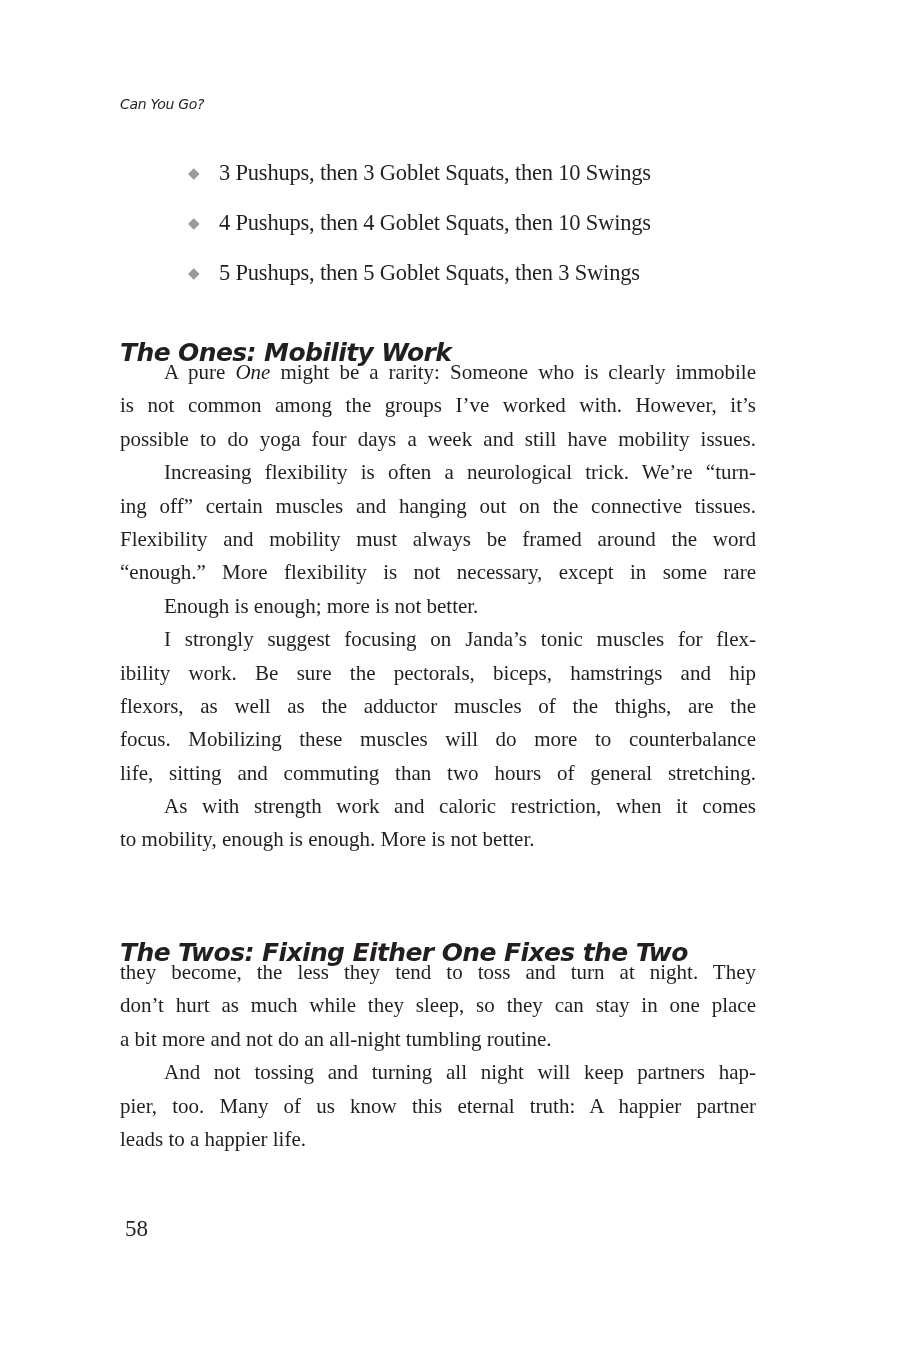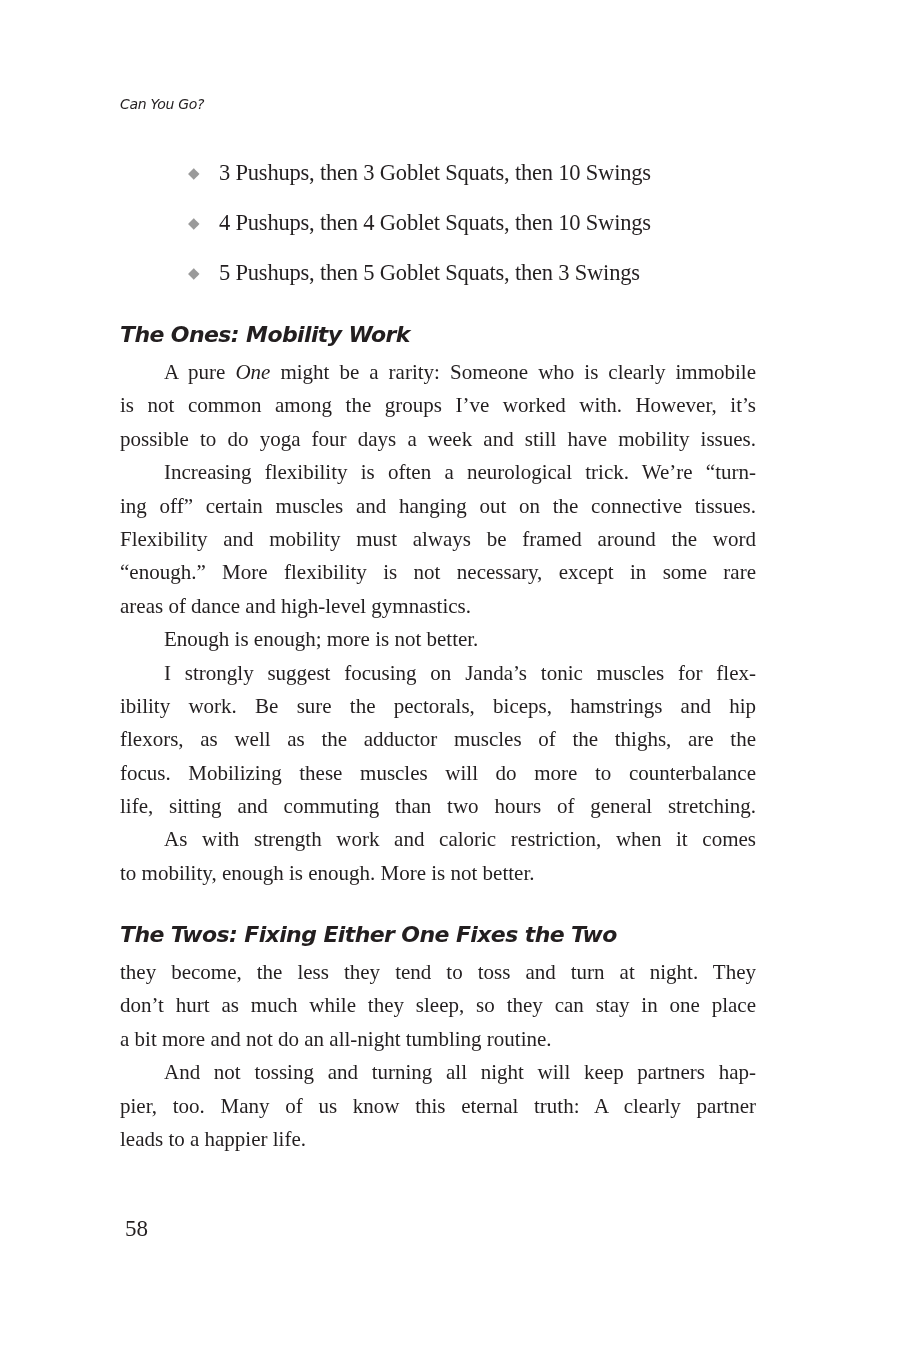--- a/index.html
+++ b/index.html
@@ -12,21 +12,21 @@
   .bullets { position: absolute; left: 188px; top: 158px; width: 560px; }
   .bullet-item {
     height: 50px; display: flex; align-items: flex-start;
     font-family: "Liberation Serif", serif; font-size: 22.5px; line-height: 30px;
     letter-spacing: -0.2px;
   }
   .bullet-glyph { display: inline-block; width: 31px; color: #9a9a9a; font-size: 15px; line-height: 30px; }
   .heading {
     position: absolute; left: 120px;
     font-family: "DejaVu Sans", sans-serif; font-style: italic; font-weight: bold;
-    font-size: 22px; letter-spacing: -0.6px; color: #231f20;
+    font-size: 25px; letter-spacing: -0.6px; color: #231f20; margin-top: 16px;
   }
   .text-block { position: absolute; left: 120px; width: 636px; }
   .line {
     height: 33.4px; line-height: 33.4px; white-space: nowrap;
     font-family: "Liberation Serif", serif; font-size: 21px;
     text-align: justify; text-align-last: justify;
   }
   .line.indent { padding-left: 44px; }
   .line.last { text-align-last: left; }
   .line em { font-style: italic; }
@@ -58,35 +58,34 @@
 <div class="heading" style="top:322px;">The Ones: Mobility Work</div>
 
 <div class="text-block" style="top:356px;">
   <div class="line indent"><span>A pure </span><em>One</em><span> might be a rarity: Someone who is clearly immobile</span></div>
   <div class="line">is not common among the groups I’ve worked with. However, it’s</div>
   <div class="line">possible to do yoga four days a week and still have mobility issues.</div>
   <div class="line indent">Increasing flexibility is often a neurological trick. We’re “turn-</div>
   <div class="line">ing off” certain muscles and hanging out on the connective tissues.</div>
   <div class="line">Flexibility and mobility must always be framed around the word</div>
   <div class="line">“enough.” More flexibility is not necessary, except in some rare</div>
-  <div class="line last">areas of dance and high-level gymnastics.</div>
   <div class="line indent last">Enough is enough; more is not better.</div>
   <div class="line indent">I strongly suggest focusing on Janda’s tonic muscles for flex-</div>
   <div class="line">ibility work. Be sure the pectorals, biceps, hamstrings and hip</div>
   <div class="line">flexors, as well as the adductor muscles of the thighs, are the</div>
   <div class="line">focus. Mobilizing these muscles will do more to counterbalance</div>
   <div class="line">life, sitting and commuting than two hours of general stretching.</div>
   <div class="line indent">As with strength work and caloric restriction, when it comes</div>
   <div class="line last">to mobility, enough is enough. More is not better.</div>
 </div>
 
 <div class="heading" style="top:922px;">The Twos: Fixing Either One Fixes the Two</div>
 
 <div class="text-block" style="top:956px;">
   <div class="line">they become, the less they tend to toss and turn at night. They</div>
   <div class="line">don’t hurt as much while they sleep, so they can stay in one place</div>
   <div class="line last">a bit more and not do an all-night tumbling routine.</div>
   <div class="line indent">And not tossing and turning all night will keep partners hap-</div>
-  <div class="line">pier, too. Many of us know this eternal truth: A clearly partner</div>
+  <div class="line">pier, too. Many of us know this eternal truth: A happier partner</div>
   <div class="line last">leads to a happier life.</div>
 </div>
 
 <div class="folio">58</div>
 
 </body></html>

